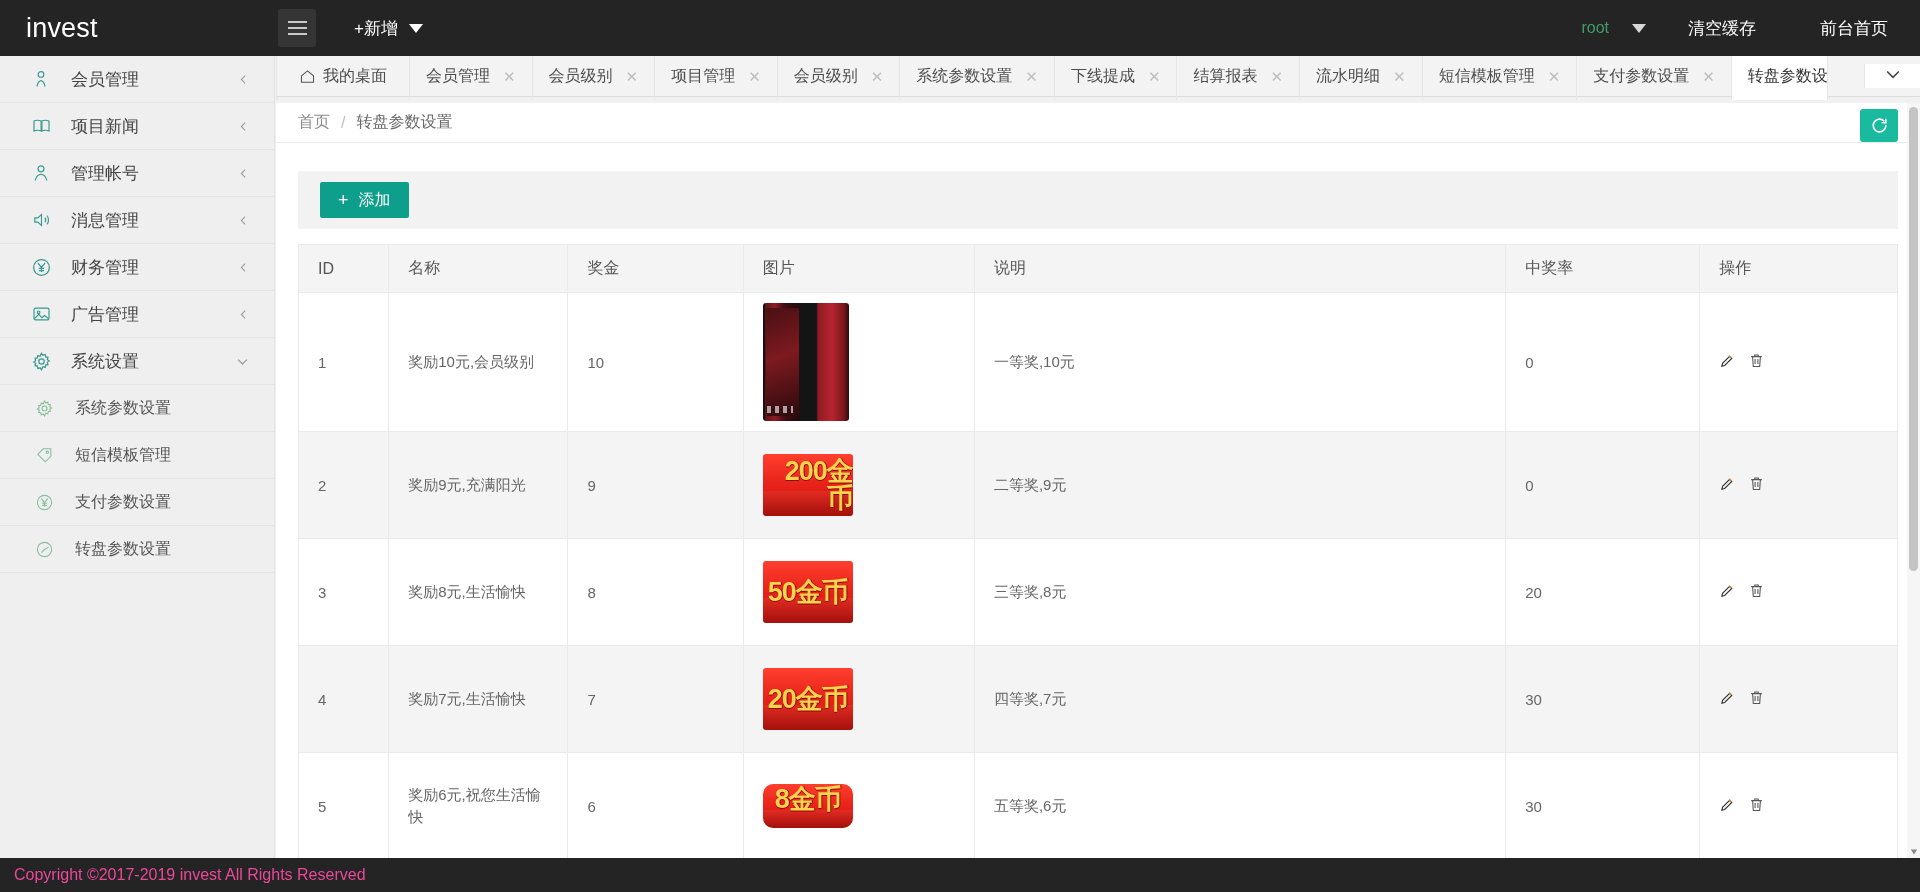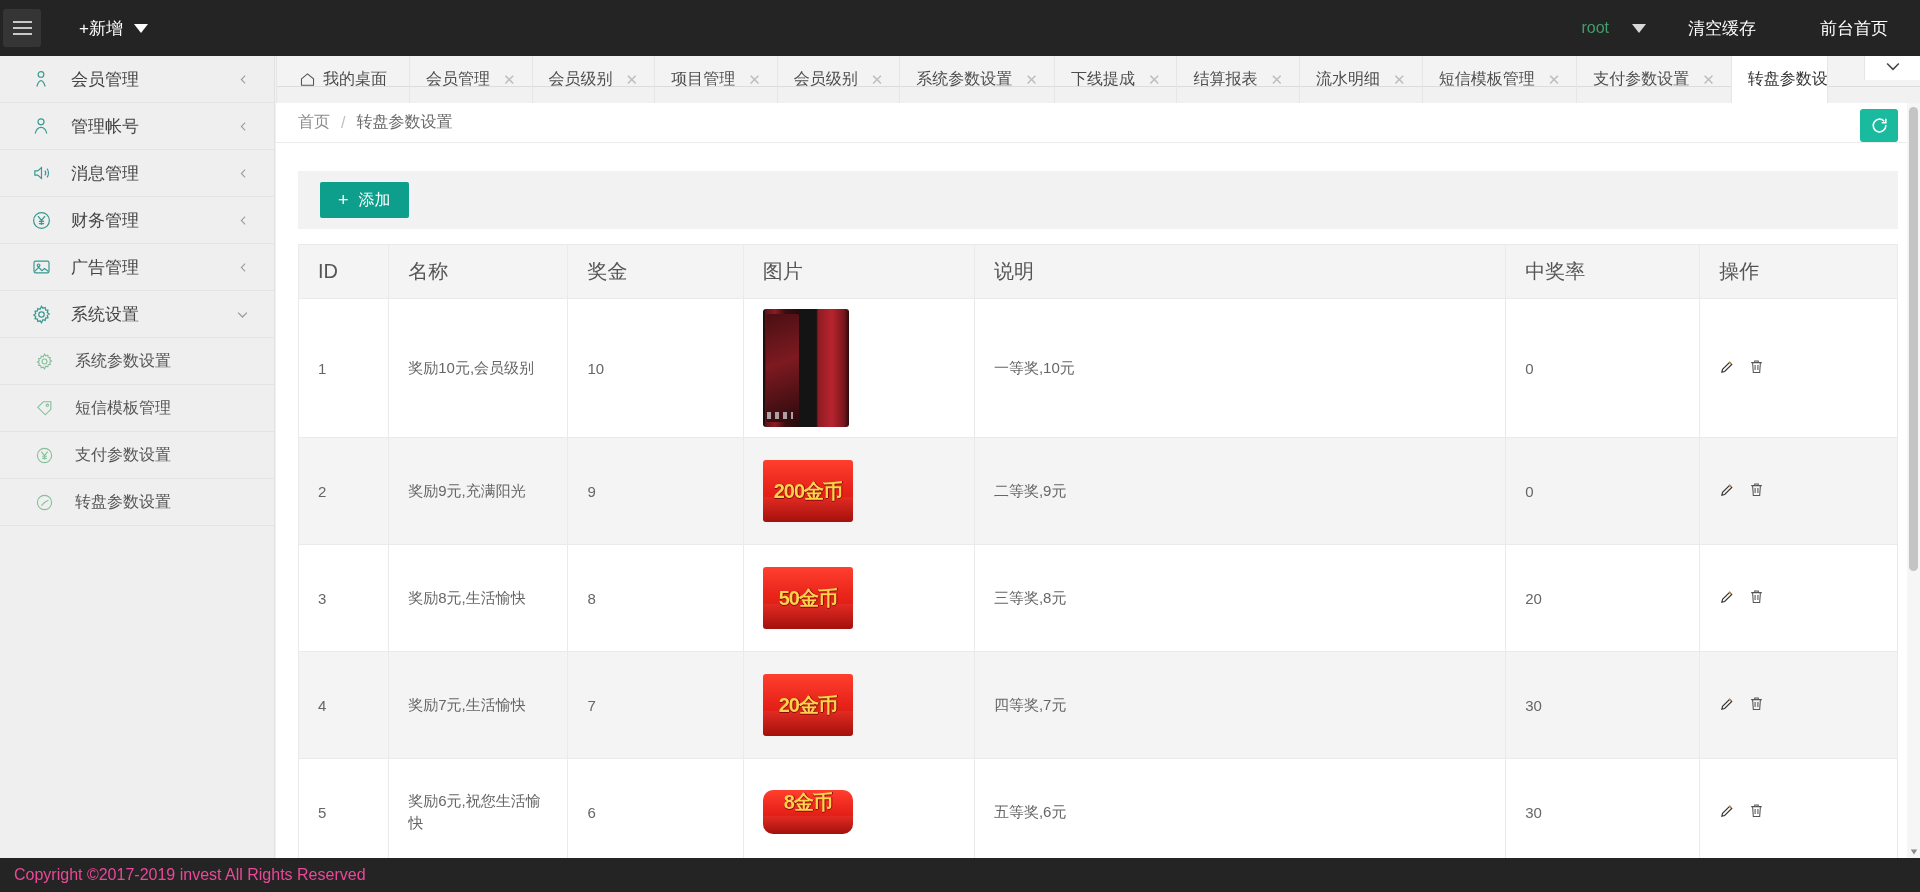--- a/index.html
+++ b/index.html
@@ -116,24 +116,24 @@
     color: #555;
     background: #efefef;
   }
   .nav-item.sub .nav-ico { color: #86bf9b; flex: 0 0 24px; }
   .nav-item.sub .nav-label { margin-left: 19px; }
 
   
   .tabbar {
     position: absolute;
     top: 56px; left: 276px;
-    width: 1644px; height: 31px;
+    width: 1644px; height: 41px;
     background: #f3f3f3;
     border-bottom: 1px solid #dcdcdc;
-    display: flex; align-items: flex-start;
+    display: flex; align-items: center;
     z-index: 15;
   }
   .tab {
     display: flex; align-items: center;
     padding: 0 16px;
     font-size: 16px;
     color: #4d4d4d;
     border-right: 1px solid #e6e6e6;
     cursor: pointer;
     white-space: nowrap;
@@ -220,21 +220,21 @@
     width: 100%;
     border-collapse: collapse;
     margin-top: 15px;
     table-layout: fixed;
   }
   table.grid th {
     background: #f4f4f4;
     border: 1px solid #eaeaea;
     text-align: left;
     font-weight: normal;
-    font-size: 20px;
+    font-size: 16px;
     color: #555555;
     padding: 13px 19px;
     height: 46px;
   }
   table.grid td {
     border: 1px solid #eaeaea;
     font-size: 15px;
     color: #666666;
     padding: 10px 19px;
     vertical-align: middle;
@@ -297,21 +297,21 @@
 
   .thumb-env {
     width: 90px; height: 62px;
     border-radius: 3px;
     background: linear-gradient(180deg, #ff3f2e 0%, #e8231a 48%, #c8140e 100%);
     position: relative;
     overflow: hidden;
     display: flex; align-items: center; justify-content: center;
   }
   .thumb-env .env-text {
-    font-size: 20px;
+    font-size: 27px;
     font-weight: bold;
     color: #ffd34d;
     text-shadow: 0 1px 0 #8a0a06, 1px 0 0 #8a0a06;
     letter-spacing: -1px;
     line-height: 1;
     font-family: "Liberation Sans", sans-serif;
     z-index: 2;
     text-align: right;
   }
   .thumb-env::after {
@@ -358,20 +358,21 @@
     font-size: 16px;
     display: flex; align-items: center;
     padding-left: 14px;
     z-index: 40;
   }
 </style>
 </head>
 <body>
 
 <div class="topbar">
+  <div class="brand">invest</div>
   <div class="hamburger">
     <i></i>
     <i></i>
     <i></i>
   </div>
   <div class="newadd">
     <span>+新增</span>
     <span class="caret-down"></span>
   </div>
   <div class="topbar-right">
@@ -394,20 +395,34 @@
       </svg>
     </span>
     <span class="nav-label">会员管理</span>
     <span class="nav-arrow">
       <svg width="13" height="13" viewBox="0 0 24 24" fill="none" stroke="currentColor" stroke-width="2">
           <path d="M15 5l-7 7 7 7"></path>
         </svg>
     </span>
   </div>
 
+  <div class="nav-item">
+    <span class="nav-ico">
+      <svg width="21" height="20" viewBox="0 0 24 24" fill="none" stroke="currentColor" stroke-width="1.4">
+        <path d="M3 6c3-1.3 5.5-1.3 8.5 0v12c-3-1.3-5.5-1.3-8.5 0z"></path>
+        <path d="M21 6c-3-1.3-5.5-1.3-8.5 0v12c3-1.3 5.5-1.3 8.5 0z"></path>
+      </svg>
+    </span>
+    <span class="nav-label">项目新闻</span>
+    <span class="nav-arrow">
+      <svg width="13" height="13" viewBox="0 0 24 24" fill="none" stroke="currentColor" stroke-width="2">
+          <path d="M15 5l-7 7 7 7"></path>
+        </svg>
+    </span>
+  </div>
 
   <div class="nav-item">
     <span class="nav-ico">
       <svg width="20" height="20" viewBox="0 0 24 24" fill="none" stroke="currentColor" stroke-width="1.4">
         <circle cx="12" cy="7" r="3.6"></circle>
           <path d="M5 21c1.2-5.2 4-7.4 7-7.4s5.8 2.2 7 7.4"></path>
       </svg>
     </span>
     <span class="nav-label">管理帐号</span>
     <span class="nav-arrow">

